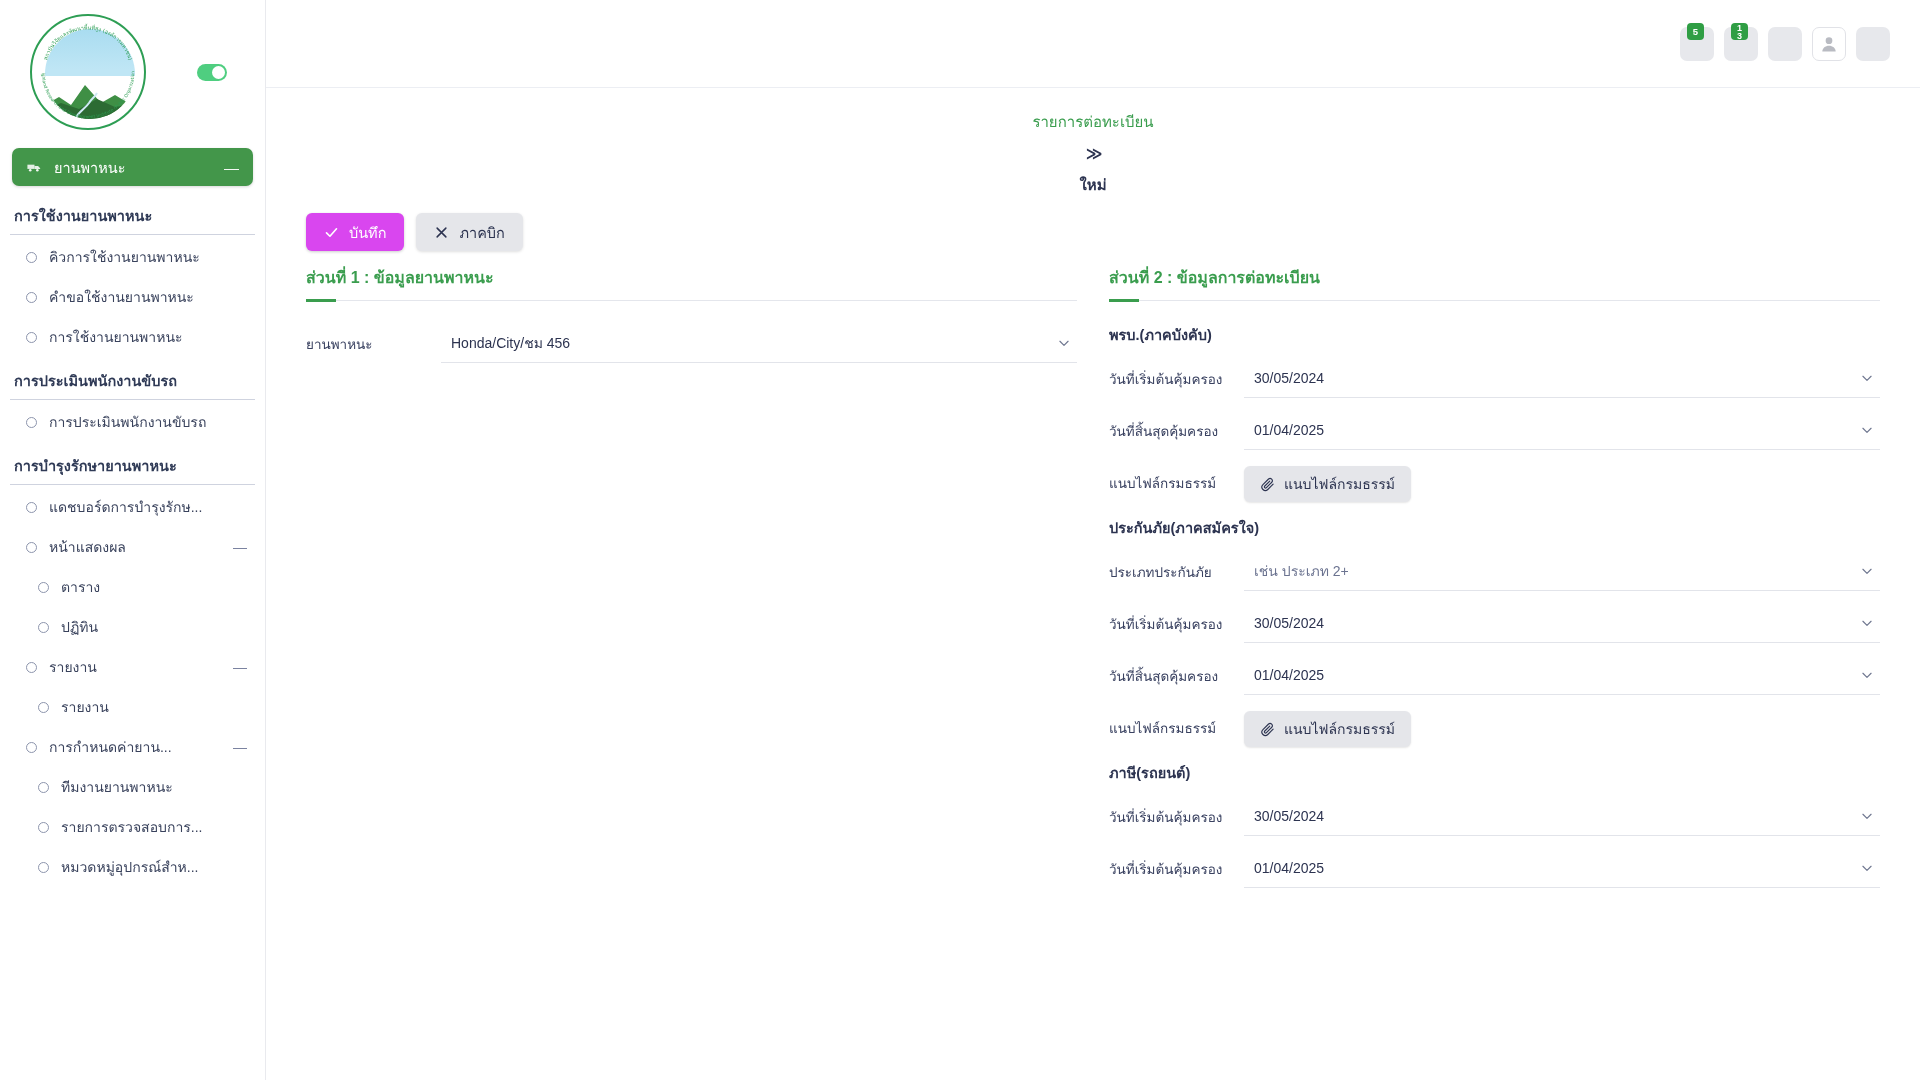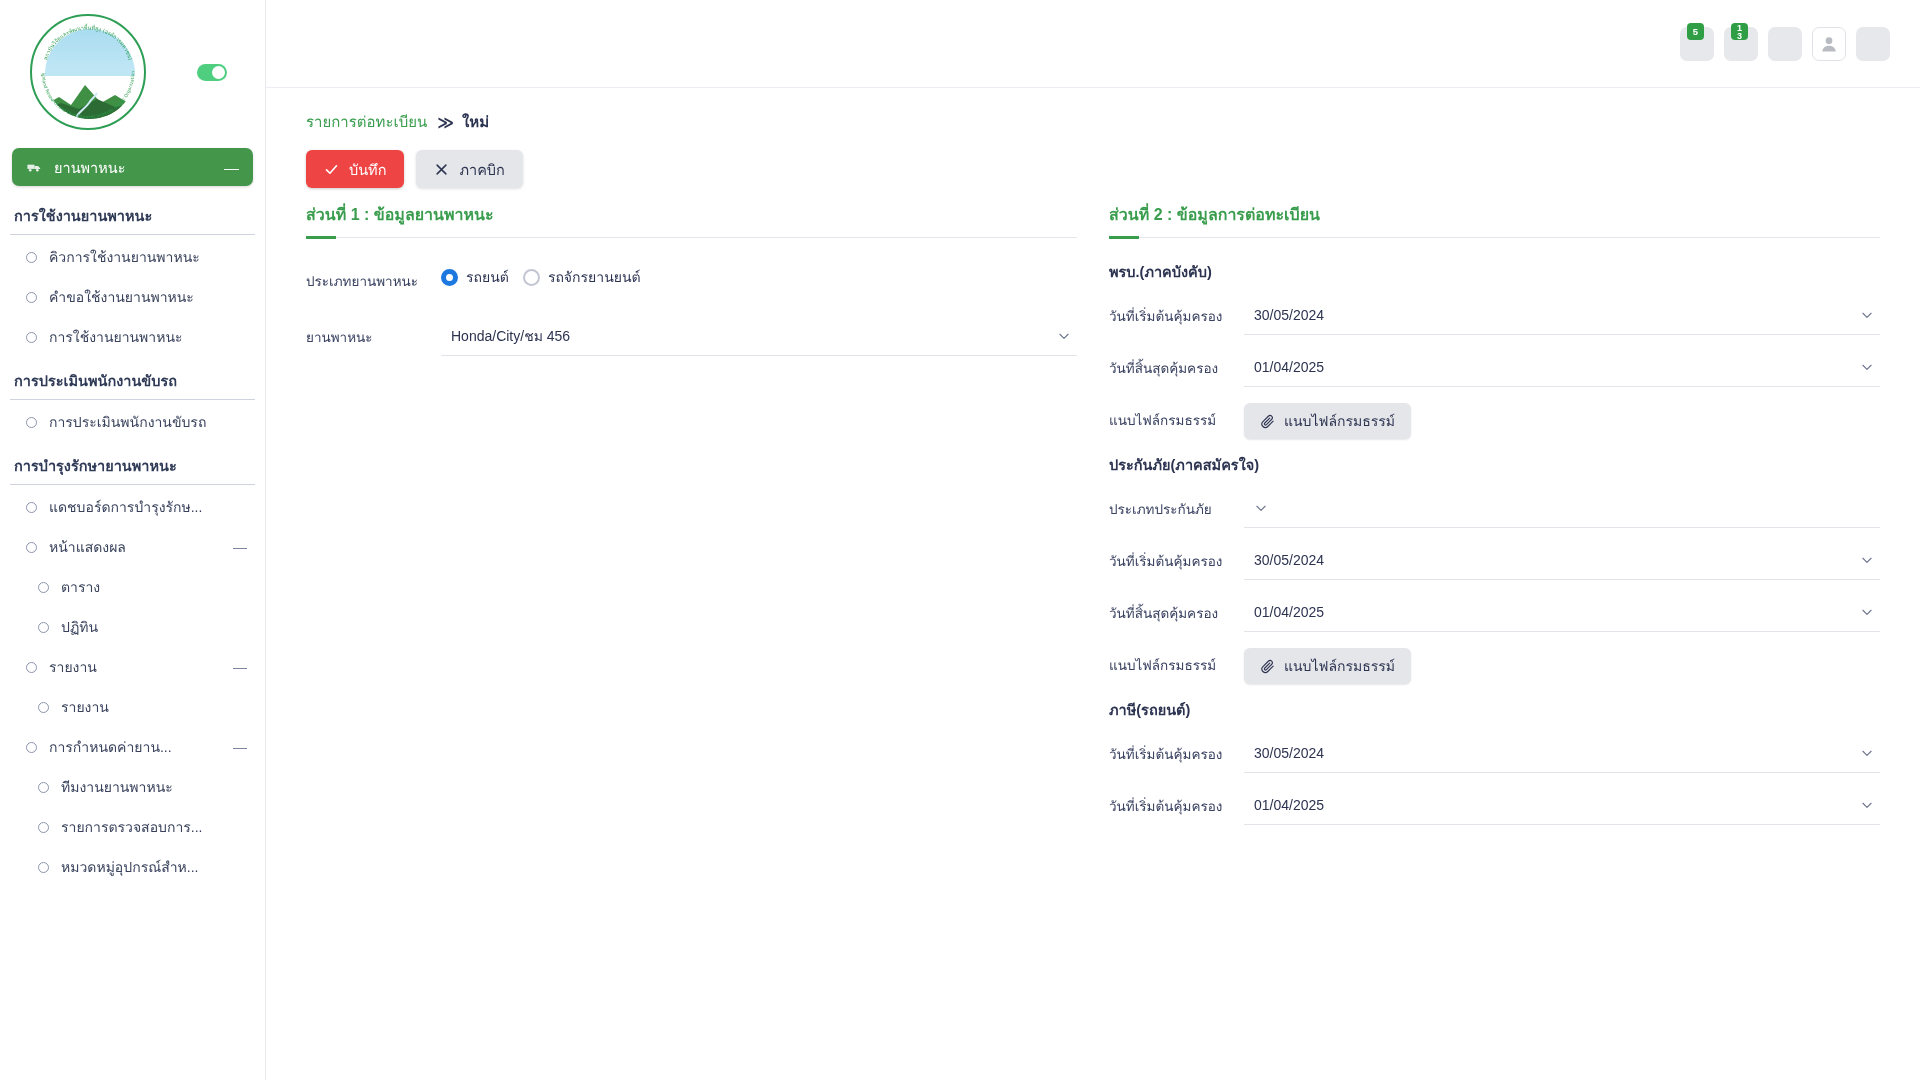--- a/index.html
+++ b/index.html
@@ -109,33 +109,33 @@
     position: absolute; top: -4px; left: 7px;
     min-width: 17px; height: 17px; padding: 0 2px;
     background: #2f9e44; color: #fff; border-radius: 4px;
     font-size: 9.5px; line-height: 17px; text-align: center;
     font-weight: 600;
   }
   .badge.two { line-height: 8.5px; padding-top:1px; font-size: 9px; }
 
   .content { padding: 18px 40px 0 40px; }
 
-  .breadcrumb { display: flex; align-items: center; gap: 10px; font-size: 15px; padding: 4px 0 0 0;}
+  .breadcrumb { display: flex; align-items: center; gap: 10px; font-size: 15px; padding: 4px 0 0 0; flex-direction: column;}
   .bc-link { color: #3a9d4e; cursor: pointer; }
   .bc-sep { color: #2c3350; font-size: 16px; font-weight: 700; letter-spacing:-2px;}
   .bc-current { color: #2c3350; font-weight: 600; }
 
   .actions { display: flex; gap: 12px; margin-top: 16px; }
   .btn {
     display: flex; align-items: center; gap: 10px;
     height: 38px; padding: 0 18px; border-radius: 6px;
     font-size: 14.5px; cursor: pointer; border: none;
     font-family: inherit;
   }
-  .btn-save { background: #ef4444; color: #ffffff; box-shadow: 0 1px 3px rgba(0,0,0,.2); }
+  .btn-save { background: #d946ef; color: #ffffff; box-shadow: 0 1px 3px rgba(0,0,0,.2); }
   .btn-cancel { background: #e5e6ea; color: #2c3350; box-shadow: 0 1px 3px rgba(0,0,0,.13); }
   .btn svg { width: 15px; height: 15px; }
 
   .columns { display: flex; gap: 32px; margin-top: 14px; }
   .col { flex: 1; min-width: 0; }
 
   .sec-head { font-size: 16px; color: #3a9d4e; font-weight: 600; padding-bottom: 10px; }
   .sec-rule { height: 1px; background: #e4e6ec; position: relative; margin-bottom: 22px; }
   .sec-rule::before {
     content:""; position:absolute; left:0; top:-1px; width: 30px; height:3px; background:#3a9d4e;
@@ -339,35 +339,20 @@
           <span>ภาคบิก</span>
         </button>
       </div>
 
       <div class="columns">
 
         <section class="col">
           <div class="sec-head">ส่วนที่ 1 : ข้อมูลยานพาหนะ</div>
           <div class="sec-rule"></div>
 
-          <div class="field-row">
-            <div class="field-label">ประเภทยานพาหนะ</div>
-            <div class="field-ctl">
-              <div class="radios">
-                <label class="radio checked">
-                  <span class="dot"></span>
-                  <span class="rtext">รถยนต์</span>
-                </label>
-                <label class="radio">
-                  <span class="dot"></span>
-                  <span class="rtext">รถจักรยานยนต์</span>
-                </label>
-              </div>
-            </div>
-          </div>
 
           <div class="field-row" style="margin-top:14px;">
             <div class="field-label">ยานพาหนะ</div>
             <div class="field-ctl">
               <div class="select">
                 <span class="val">Honda/City/ชม 456</span>
                 <svg class="chev" viewBox="0 0 24 24" fill="none" stroke="currentColor" stroke-width="2" stroke-linecap="round" stroke-linejoin="round">
                     <path d="M5 9l7 7 7-7"></path>
                   </svg>
               </div>
@@ -409,20 +394,21 @@
                       <path d="M21 11.5l-8.5 8.5a5.5 5.5 0 0 1-7.8-7.8l9-9a3.7 3.7 0 0 1 5.2 5.2l-9 9a1.9 1.9 0 0 1-2.6-2.6l8.3-8.3"></path>
                     </svg>
                     <span>แนบไฟล์กรมธรรม์</span>
                   </button></div>
               </div>
               <div class="group-title">ประกันภัย(ภาคสมัครใจ)</div>
               <div class="field-row">
                 <div class="field-label">ประเภทประกันภัย</div>
                 <div class="field-ctl">
                   <div class="select">
+                    <span class="val placeholder">เช่น ประเภท 2+</span>
                     <svg class="chev" viewBox="0 0 24 24" fill="none" stroke="currentColor" stroke-width="2" stroke-linecap="round" stroke-linejoin="round">
                       <path d="M5 9l7 7 7-7"></path>
                     </svg>
                   </div>
                 </div>
               </div>
               <div class="field-row">
                 <div class="field-label">วันที่เริ่มต้นคุ้มครอง</div>
                 <div class="field-ctl">
                   <div class="select">

